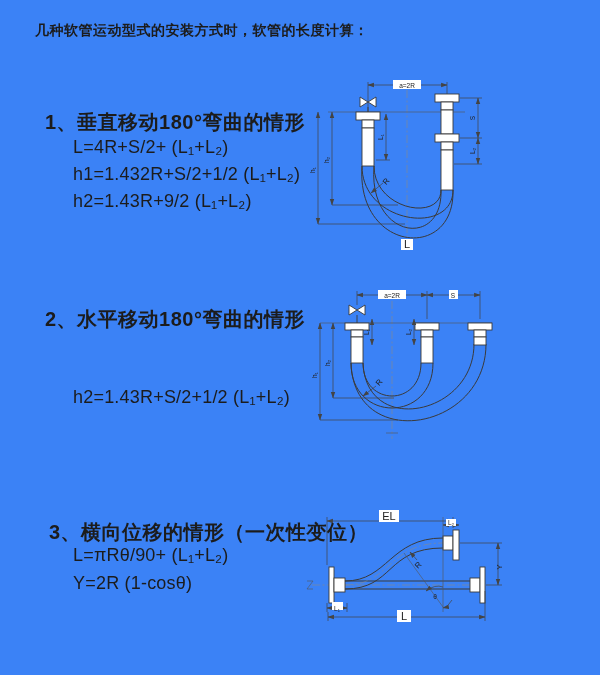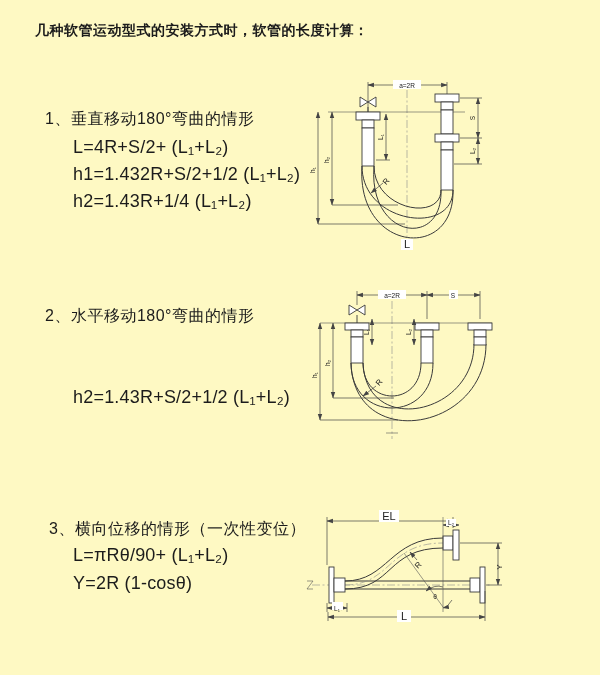--- a/index.html
+++ b/index.html
@@ -1,19 +1,19 @@
 <!DOCTYPE html>
 <html><head>
 <meta charset="utf-8">
 <style>
   html,body{margin:0;padding:0}
   body{width:600px;height:675px;background:#fff;font-family:"Liberation Sans","DejaVu Sans",sans-serif;color:#1c1c1c;position:relative;overflow:hidden}
-  .page{position:absolute;inset:0;background:#fef9c3;outline:1px solid #ececec}
+  .page{position:absolute;inset:0;background:#3b82f6;outline:1px solid #ececec}
   .title{position:absolute;left:35px;top:22px;font-size:14px;font-weight:600;letter-spacing:.5px;white-space:nowrap}
-  .sec-heading{position:absolute;font-size:16px;font-weight:400;white-space:nowrap;letter-spacing:.5px}
+  .sec-heading{position:absolute;font-size:20px;font-weight:700;white-space:nowrap;letter-spacing:.5px}
   .formula{position:absolute;font-size:18px;letter-spacing:.2px;white-space:nowrap}
   svg{position:absolute;overflow:visible}
   svg text{fill:#222;font-family:"Liberation Sans","DejaVu Sans",sans-serif}
   .dim{stroke:#444;stroke-width:.7;fill:none}
   .thin{stroke:#555;stroke-width:.6;fill:none}
   .hose{stroke:#3a3a3a;stroke-width:1;fill:none}
   .part{stroke:#3a3a3a;stroke-width:.9;fill:#fff}
   .cl{stroke:#8a8a8a;stroke-width:.6;stroke-dasharray:8 2.5 2 2.5;fill:none}
   .lbl{font-size:6.5px}
   .mid{font-size:8px}
@@ -23,21 +23,21 @@
 </head>
 <body>
 
 <div class="page">
 
   <div class="title">几种软管运动型式的安装方式时，软管的长度计算：</div>
 
   <div class="sec-heading" style="left:45px;top:109px">1、垂直移动180°弯曲的情形</div>
   <div class="formula" style="left:73px;top:137px">L=4R+S/2+ (L₁+L₂)</div>
   <div class="formula" style="left:73px;top:164px">h1=1.432R+S/2+1/2 (L₁+L₂)</div>
-  <div class="formula" style="left:73px;top:191px">h2=1.43R+1/4 (L₁+L₂)</div>
+  <div class="formula" style="left:73px;top:191px">h2=1.43R+9/2 (L₁+L₂)</div>
 
   <div class="sec-heading" style="left:45px;top:306px">2、水平移动180°弯曲的情形</div>
   <div class="formula" style="left:73px;top:387px">h2=1.43R+S/2+1/2 (L₁+L₂)</div>
 
   <div class="sec-heading" style="left:49px;top:519px">3、横向位移的情形（一次性变位）</div>
   <div class="formula" style="left:73px;top:545px">L=πRθ/90+ (L₁+L₂)</div>
   <div class="formula" style="left:73px;top:573px">Y=2R (1-cosθ)</div>
 
   <svg style="left:310px;top:72px" width="290" height="190" viewBox="0 0 290 190">
     <defs>

